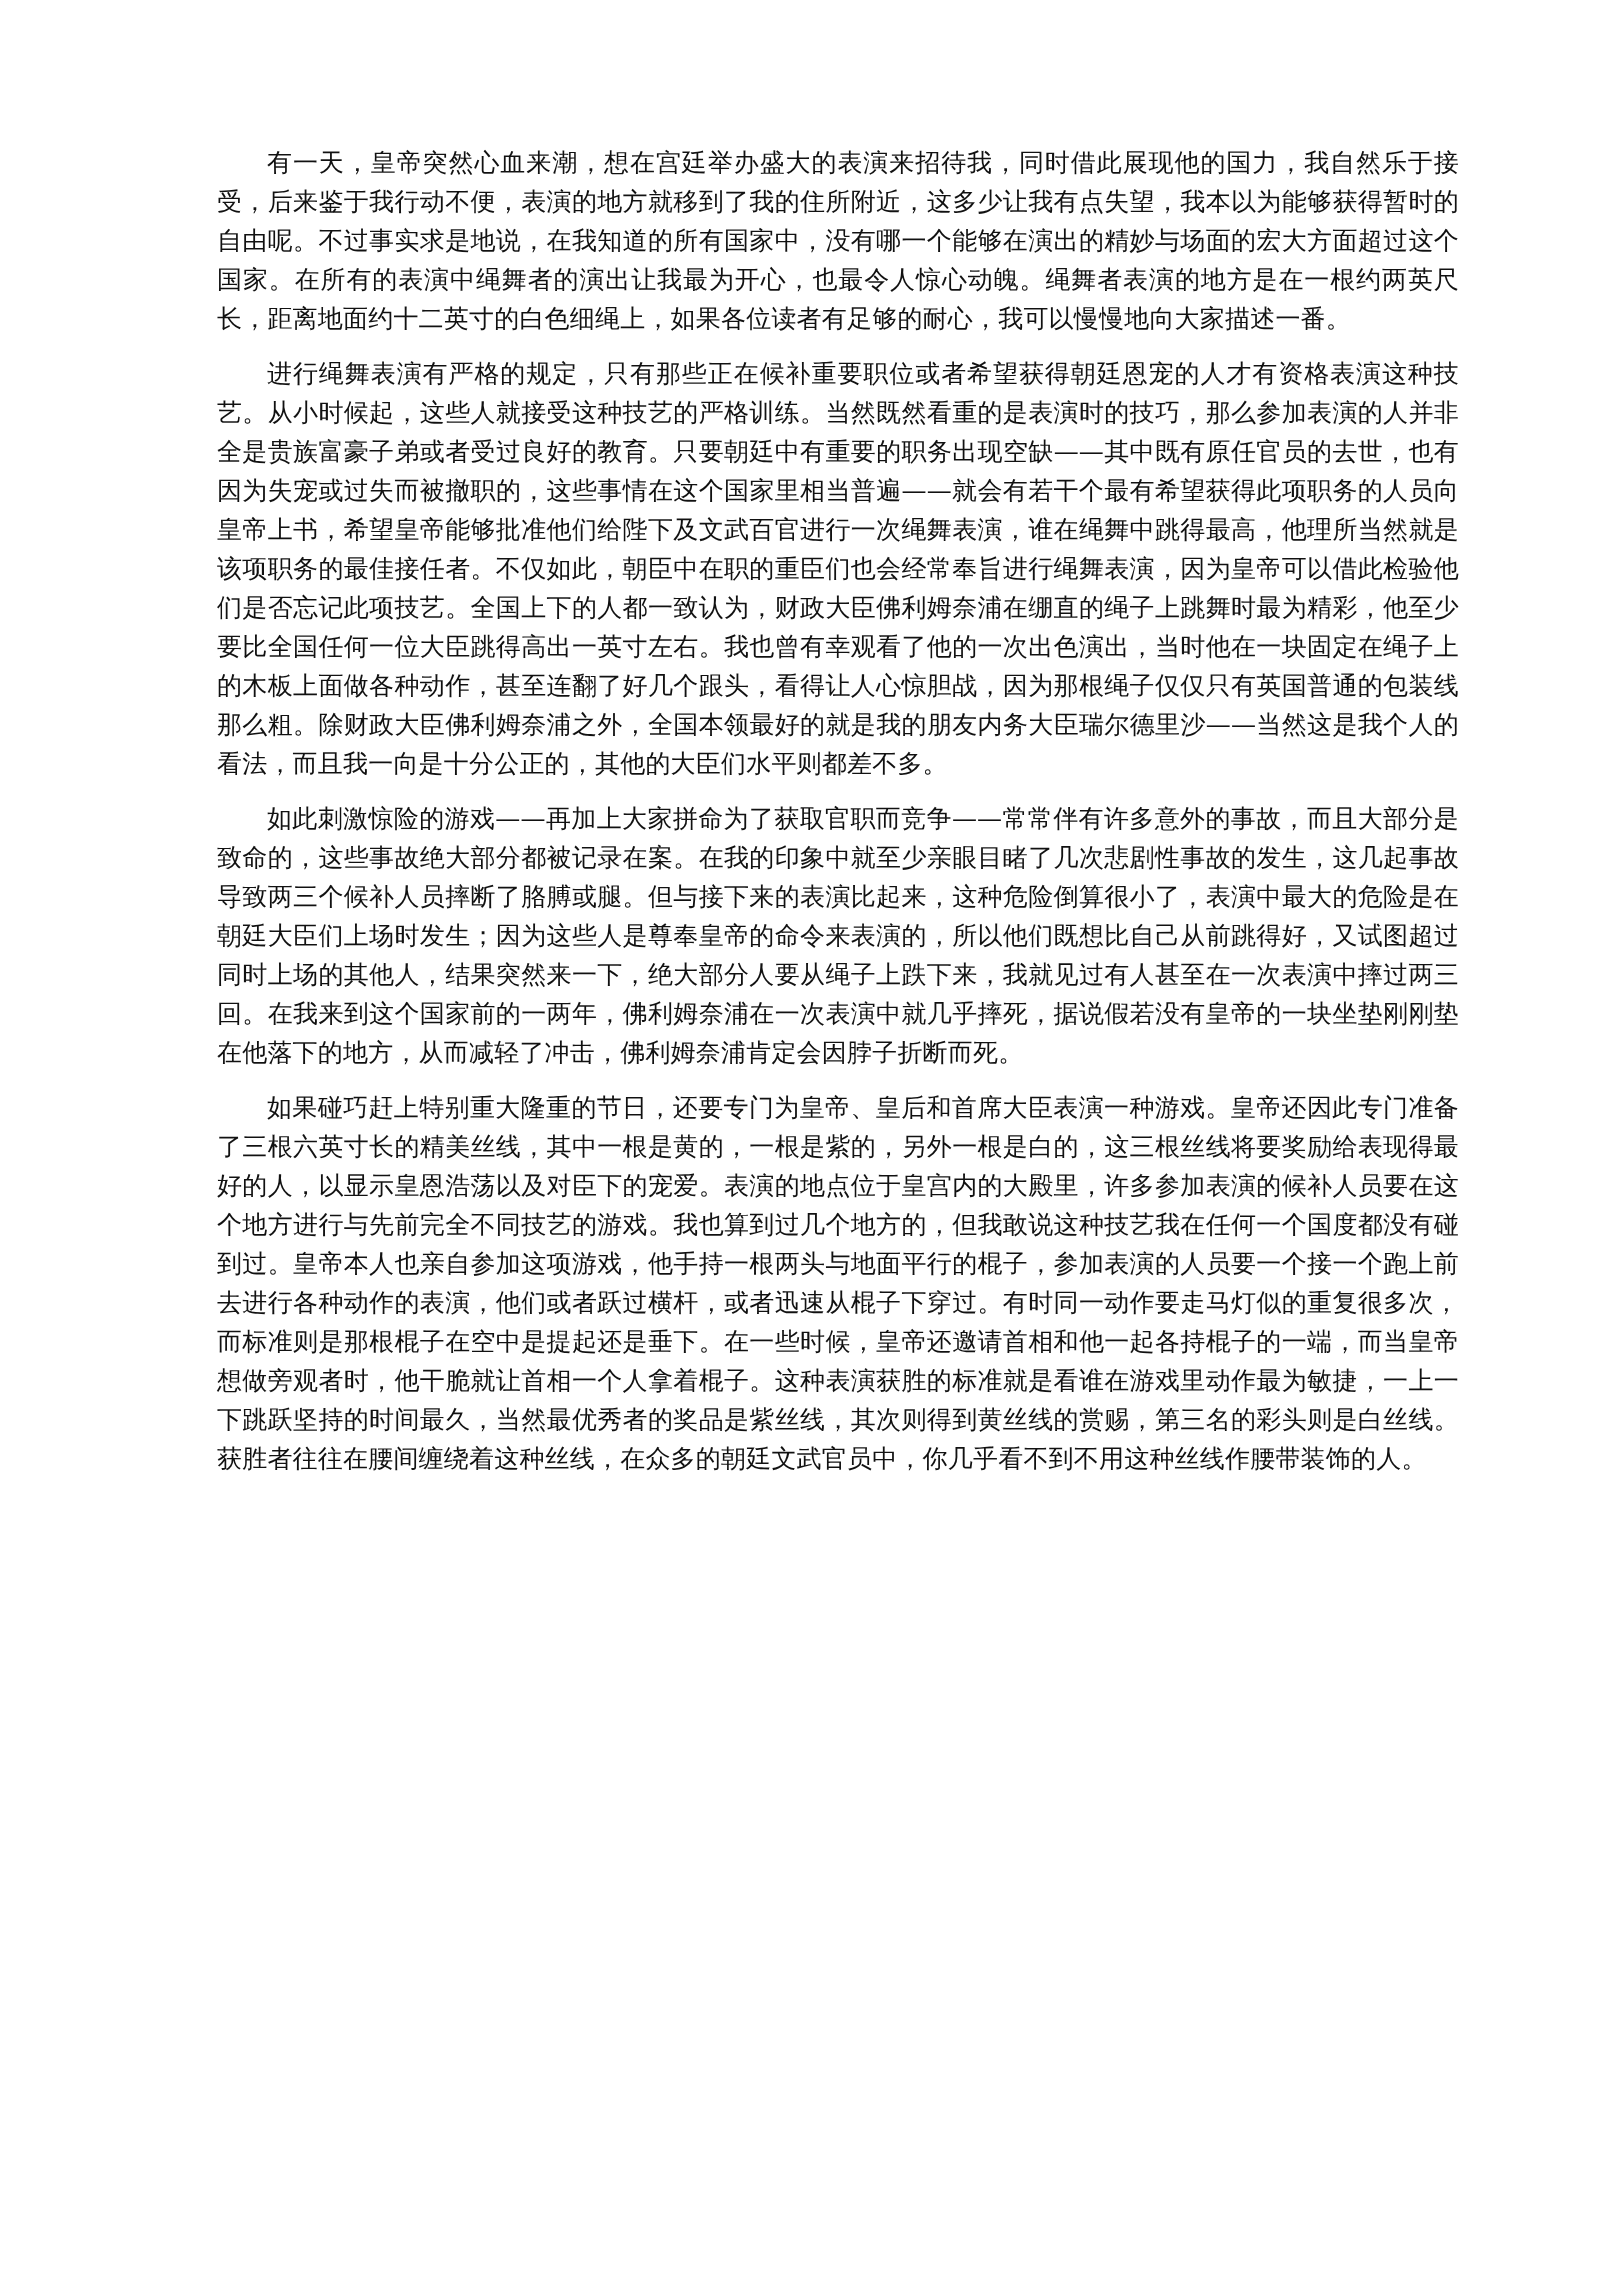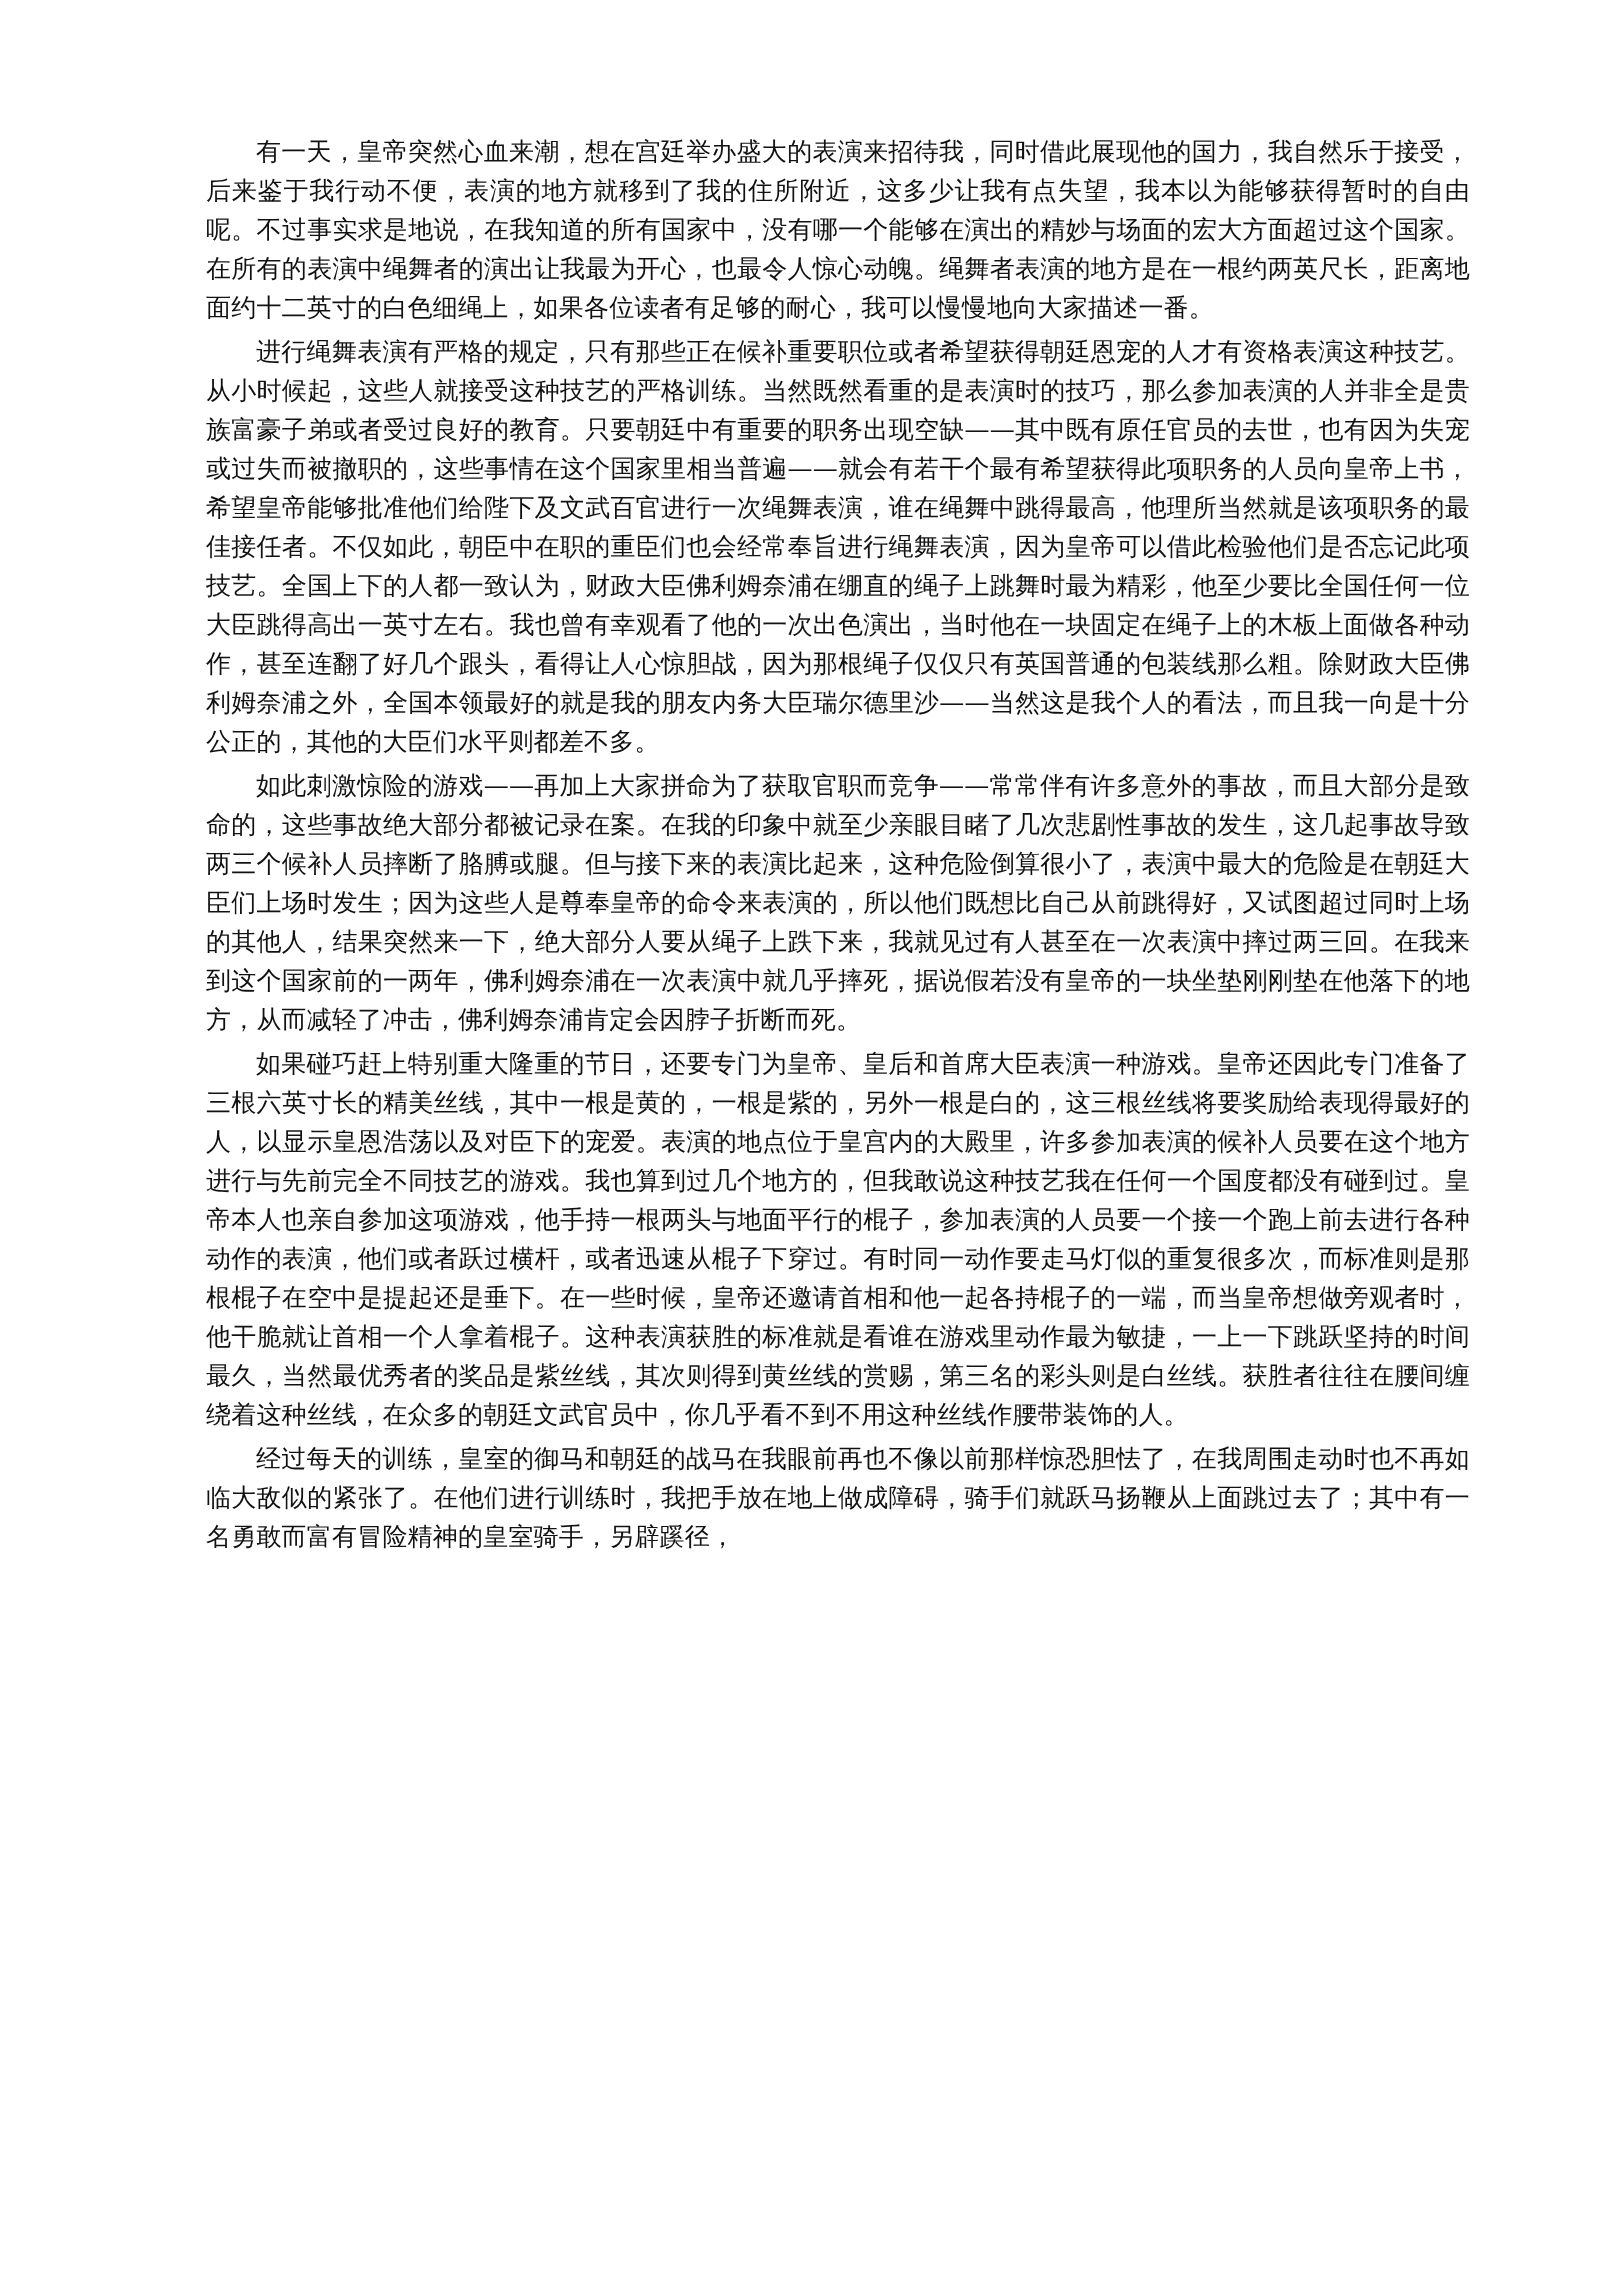--- a/index.html
+++ b/index.html
@@ -18,36 +18,35 @@
     width: 1620px;
     min-height: 2292px;
     background: #ffffff;
     box-sizing: border-box;
     padding: 127px 147px 118px 201px;
   }
   .doc-body {
     width: 1274px;
   }
   p.para {
-    margin: 5px;
+    margin: 16px;
     font-size: 25px;
     line-height: 39px;
     color: #111111;
     text-align: justify;
     text-justify: inter-ideograph;
     text-indent: 2em;
     letter-spacing: 0.2px;
     font-family: "DejaVu Serif", "Liberation Serif", serif;
   }
 </style>
 </head>
 <body>
 
 <div class="page">
   <div class="doc-body">
     <p class="para">有一天，皇帝突然心血来潮，想在宫廷举办盛大的表演来招待我，同时借此展现他的国力，我自然乐于接受，后来鉴于我行动不便，表演的地方就移到了我的住所附近，这多少让我有点失望，我本以为能够获得暂时的自由呢。不过事实求是地说，在我知道的所有国家中，没有哪一个能够在演出的精妙与场面的宏大方面超过这个国家。在所有的表演中绳舞者的演出让我最为开心，也最令人惊心动魄。绳舞者表演的地方是在一根约两英尺长，距离地面约十二英寸的白色细绳上，如果各位读者有足够的耐心，我可以慢慢地向大家描述一番。</p>
     <p class="para">进行绳舞表演有严格的规定，只有那些正在候补重要职位或者希望获得朝廷恩宠的人才有资格表演这种技艺。从小时候起，这些人就接受这种技艺的严格训练。当然既然看重的是表演时的技巧，那么参加表演的人并非全是贵族富豪子弟或者受过良好的教育。只要朝廷中有重要的职务出现空缺——其中既有原任官员的去世，也有因为失宠或过失而被撤职的，这些事情在这个国家里相当普遍——就会有若干个最有希望获得此项职务的人员向皇帝上书，希望皇帝能够批准他们给陛下及文武百官进行一次绳舞表演，谁在绳舞中跳得最高，他理所当然就是该项职务的最佳接任者。不仅如此，朝臣中在职的重臣们也会经常奉旨进行绳舞表演，因为皇帝可以借此检验他们是否忘记此项技艺。全国上下的人都一致认为，财政大臣佛利姆奈浦在绷直的绳子上跳舞时最为精彩，他至少要比全国任何一位大臣跳得高出一英寸左右。我也曾有幸观看了他的一次出色演出，当时他在一块固定在绳子上的木板上面做各种动作，甚至连翻了好几个跟头，看得让人心惊胆战，因为那根绳子仅仅只有英国普通的包装线那么粗。除财政大臣佛利姆奈浦之外，全国本领最好的就是我的朋友内务大臣瑞尔德里沙——当然这是我个人的看法，而且我一向是十分公正的，其他的大臣们水平则都差不多。</p>
     <p class="para">如此刺激惊险的游戏——再加上大家拼命为了获取官职而竞争——常常伴有许多意外的事故，而且大部分是致命的，这些事故绝大部分都被记录在案。在我的印象中就至少亲眼目睹了几次悲剧性事故的发生，这几起事故导致两三个候补人员摔断了胳膊或腿。但与接下来的表演比起来，这种危险倒算很小了，表演中最大的危险是在朝廷大臣们上场时发生；因为这些人是尊奉皇帝的命令来表演的，所以他们既想比自己从前跳得好，又试图超过同时上场的其他人，结果突然来一下，绝大部分人要从绳子上跌下来，我就见过有人甚至在一次表演中摔过两三回。在我来到这个国家前的一两年，佛利姆奈浦在一次表演中就几乎摔死，据说假若没有皇帝的一块坐垫刚刚垫在他落下的地方，从而减轻了冲击，佛利姆奈浦肯定会因脖子折断而死。</p>
     <p class="para">如果碰巧赶上特别重大隆重的节日，还要专门为皇帝、皇后和首席大臣表演一种游戏。皇帝还因此专门准备了三根六英寸长的精美丝线，其中一根是黄的，一根是紫的，另外一根是白的，这三根丝线将要奖励给表现得最好的人，以显示皇恩浩荡以及对臣下的宠爱。表演的地点位于皇宫内的大殿里，许多参加表演的候补人员要在这个地方进行与先前完全不同技艺的游戏。我也算到过几个地方的，但我敢说这种技艺我在任何一个国度都没有碰到过。皇帝本人也亲自参加这项游戏，他手持一根两头与地面平行的棍子，参加表演的人员要一个接一个跑上前去进行各种动作的表演，他们或者跃过横杆，或者迅速从棍子下穿过。有时同一动作要走马灯似的重复很多次，而标准则是那根棍子在空中是提起还是垂下。在一些时候，皇帝还邀请首相和他一起各持棍子的一端，而当皇帝想做旁观者时，他干脆就让首相一个人拿着棍子。这种表演获胜的标准就是看谁在游戏里动作最为敏捷，一上一下跳跃坚持的时间最久，当然最优秀者的奖品是紫丝线，其次则得到黄丝线的赏赐，第三名的彩头则是白丝线。获胜者往往在腰间缠绕着这种丝线，在众多的朝廷文武官员中，你几乎看不到不用这种丝线作腰带装饰的人。</p>
-    <p class="para">经过每天的训练，皇室的御马和朝廷的战马在我眼前再也不像以前那样惊恐胆怯了，在我周围走动时也不再如临大敌似的紧张了。在他们进行训练时，我把手放在地上做成障碍，骑手们就跃马扬鞭从上面跳过去了；其中有一名勇敢而富有冒险精神的皇室骑手，另辟蹊径，</p>
   </div>
 </div>
 
 
 </body></html>

